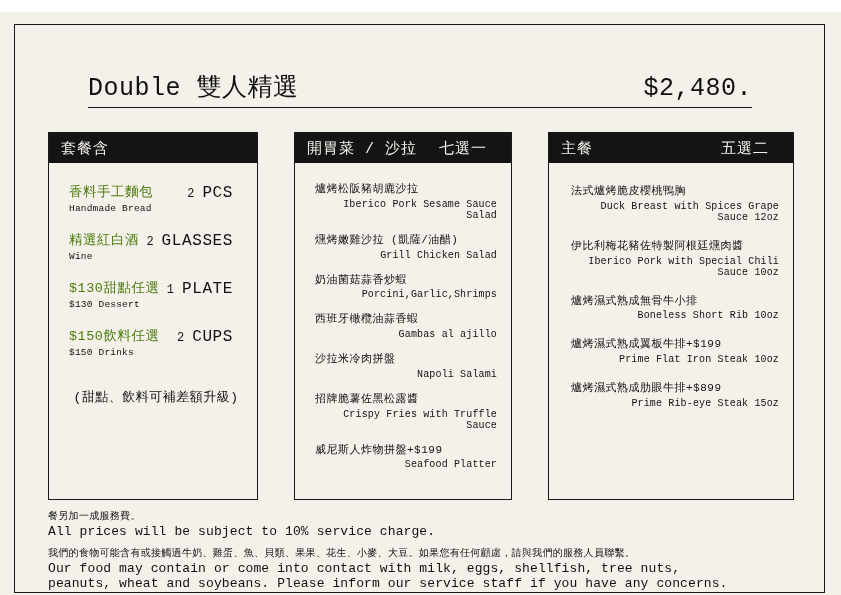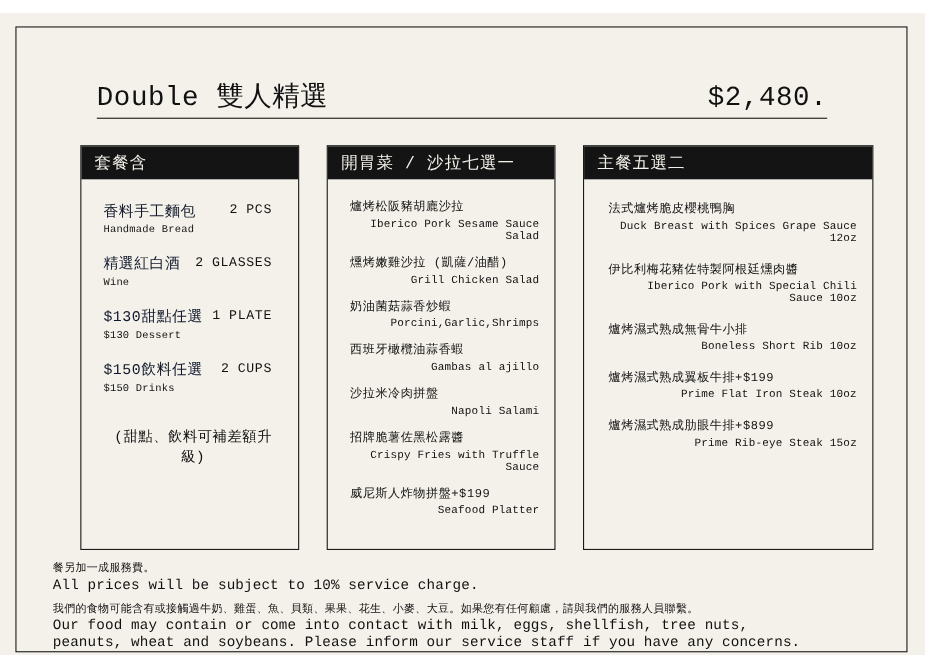--- a/index.html
+++ b/index.html
@@ -65,71 +65,71 @@
     top: 120px;
     width: 746px;
     display: flex;
     justify-content: space-between;
   }
   .col {
     border: 1px solid #1a1a1a;
     box-sizing: border-box;
     background: transparent;
     position: relative;
-    margin-left: 25px;
   }
   .col-1 { width: 210px; height: 368px; }
   .col-2 { width: 218px; height: 368px; }
-  .col-3 { width: 278px; height: 368px; }
+  .col-3 { width: 246px; height: 368px; }
 
   .col-head {
     background: #141414;
     color: #f4f1ea;
     height: 30px;
     display: flex;
     align-items: center;
     box-sizing: border-box;
   }
   .col-head.single {
     padding-left: 12px;
   }
   .col-head.split {
-    padding: 0 36px 0 12px;
+    justify-content: space-between;
+    padding: 0 24px 0 12px;
   }
   .col-head-text {
     font-size: 15px;
     letter-spacing: 1px;
     white-space: nowrap;
   }
   .col-body {
     padding: 20px 14px 0 20px;
   }
 
   
   .set-item {
     margin-bottom: 17px;
     position: relative;
     min-height: 30px;
   }
   .set-zh {
     font-size: 13.5px;
-    color: #0f172a;
+    color: #4d7c0f;
     letter-spacing: 0.5px;
     display: inline-block;
   }
   .set-qty {
     position: absolute;
     right: 10px;
     top: 1px;
     font-size: 12px;
     color: #111;
     white-space: nowrap;
   }
   .set-qty .num { margin-right: 8px; }
-  .set-qty .unit { font-size: 12px; letter-spacing: 0.6px; }
+  .set-qty .unit { font-size: 16px; letter-spacing: 0.6px; }
   .set-en {
     font-size: 9.5px;
     color: #111;
     letter-spacing: 0.2px;
     margin-top: 2px;
   }
   .set-note {
     margin-top: 30px;
     font-size: 13px;
     color: #111;

